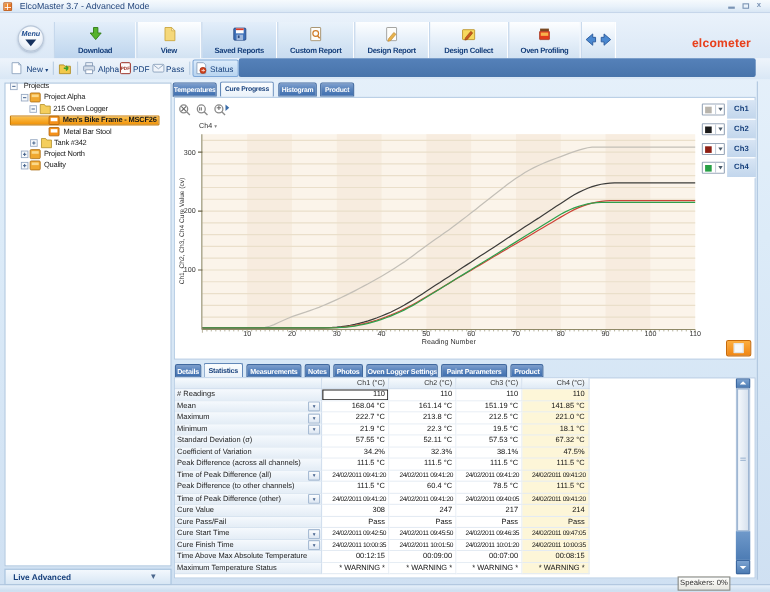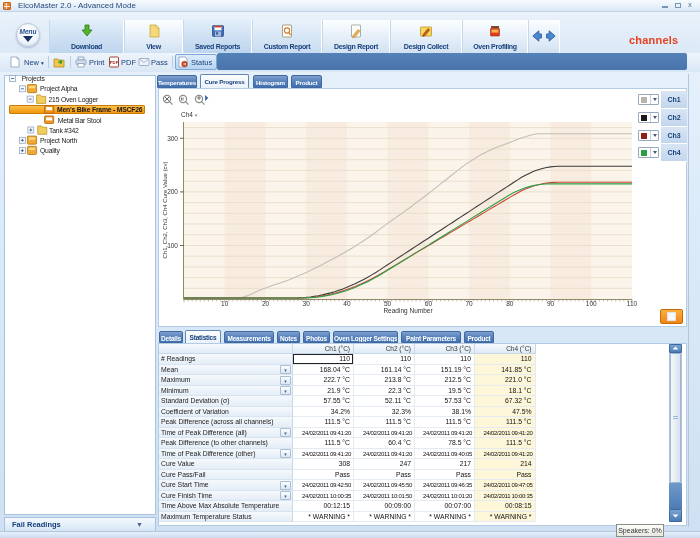--- a/index.html
+++ b/index.html
@@ -6,21 +6,21 @@
 html,body { width:700px; height:538px; overflow:hidden; }
 body { font-family:"Liberation Sans", sans-serif; position:relative;
   background:linear-gradient(180deg,#e9f2fb 0%,#dcebf8 40%,#cfe0f2 100%); }
 .abs { position:absolute; }
 </style>
 </head>
 <body>
 
 <div class="abs" style="left:0;top:0;width:700px;height:12px;background:linear-gradient(180deg,#f6fafd 0%,#e8f1fa 55%,#d8e6f4 100%);border-bottom:1px solid #c3d3e8;"></div>
 <div class="abs" style="left:3px;top:2px;width:8px;height:8px;background:linear-gradient(0deg, rgba(255,255,255,0) 0, rgba(255,255,255,0) 2px, rgba(255,255,255,.85) 2px, rgba(255,255,255,.85) 3px, rgba(255,255,255,0) 3px),linear-gradient(90deg, rgba(255,255,255,0) 0, rgba(255,255,255,0) 2.5px, rgba(255,255,255,.85) 2.5px, rgba(255,255,255,.85) 3.5px, rgba(255,255,255,0) 3.5px),linear-gradient(135deg,#f59d3b,#e2661d);border:1px solid #c4682a;border-radius:1px;"></div>
-<div class="abs" style="left:18px;top:1px;font-size:8px;color:#25477c;">ElcoMaster 2.0 - Advanced Mode</div>
+<div class="abs" style="left:18px;top:1px;font-size:8px;color:#25477c;">ElcoMaster 3.7 - Advanced Mode</div>
 
 <div class="abs" style="left:662px;top:6px;width:6px;height:2px;background:#7b94b5;"></div>
 <div class="abs" style="left:675px;top:3px;width:6px;height:5px;border:1.5px solid #7b94b5;"></div>
 <div class="abs" style="left:688px;top:2px;font-size:7px;color:#7b94b5;font-weight:bold;line-height:6px;">x</div>
 
 <div class="abs" id="ribbon" style="left:0;top:12px;width:700px;height:41px;background:linear-gradient(180deg,#eaf2fb,#dbe8f6);"></div>
 
 <div class="abs" style="left:16px;top:23px;width:24px;height:24px;border-radius:50%;background:radial-gradient(circle at 50% 35%,#ffffff 0%,#f2f6fb 55%,#ccd9e8 100%);border:1px solid #b8c6d8;box-shadow:0 1px 2px rgba(120,140,170,.5);"></div>
 <div class="abs" style="left:16px;top:28px;width:24px;text-align:center;font-size:6.5px;font-weight:bold;color:#1d4b8f;font-style:italic;">Menu</div>
 <div class="abs" style="left:23px;top:36px;width:0;height:0;border-left:5px solid transparent;border-right:5px solid transparent;border-top:6px solid #17325e;"></div>
@@ -85,21 +85,21 @@
   <div class="cap">Oven Profiling</div>
 </div>
 <div class="rtab" style="left:528px;width:32px;">
   <svg class="ico" viewBox="0 0 14 8" style="width:24px;height:14px;top:9px;">
         <path d="M0.5 4 l3.5-3 v1.8 h1.5 v2.4 h-1.5 v1.8 z" fill="#4a88d0" stroke="#2b5a9c" stroke-width="0.5"></path>
         <path d="M13.5 4 l-3.5-3 v1.8 h-1.5 v2.4 h1.5 v1.8 z" fill="#4a88d0" stroke="#2b5a9c" stroke-width="0.5"></path>
       </svg>
 </div>
 </div>
 
-<div class="abs" style="left:629px;top:34px;font-size:11px;font-weight:bold;color:#e8401c;letter-spacing:0.2px;">channels</div>
+<div class="abs" style="left:629px;top:34px;font-size:11px;font-weight:bold;color:#e8401c;letter-spacing:0.2px;">elcometer</div>
 
 <div class="abs" style="left:0;top:53px;width:700px;height:19px;background:linear-gradient(180deg,#eef4fb,#d9e7f5);"></div>
 <div class="abs" style="left:217px;top:53px;width:470px;height:17px;background:linear-gradient(180deg,#5581b9,#4874ab);border-radius:2px;"></div>
 <div id="toolbar">
 <style>
 .tbtxt { position:absolute; top:58px; font-size:7.5px; color:#17407c; }
 .tico { position:absolute; top:56px; width:12px; height:12px; }
 .tsep { position:absolute; top:56px; width:1px; height:12px; background:#b9cce2; }
 </style>
 <svg class="tico" style="left:9px;" viewBox="0 0 12 12">
@@ -111,21 +111,21 @@
 <svg class="tico" style="left:53px;" viewBox="0 0 12 12">
       <path d="M1 3 h4 l1 1.2 h5 v6.8 h-10 z" fill="#f2c94c" stroke="#b08c24" stroke-width="0.8"></path>
       <path d="M5 6 h4 m0 0 l-2-2 m2 2 l-2 2" stroke="#3ca028" stroke-width="1.4" fill="none"></path>
     </svg>
 <div class="tsep" style="left:70px;"></div>
 <svg class="tico" style="left:75px;" viewBox="0 0 12 12">
       <rect x="3" y="1" width="6" height="3" fill="#e8eef6" stroke="#7c92b0" stroke-width="0.7"></rect>
       <rect x="1" y="4" width="10" height="4.5" rx="0.8" fill="#d4dde9" stroke="#7c92b0" stroke-width="0.7"></rect>
       <rect x="3" y="7.5" width="6" height="3.5" fill="#ffffff" stroke="#7c92b0" stroke-width="0.7"></rect>
     </svg>
-<div class="tbtxt" style="left:89px;">Print</div>
+<div class="tbtxt" style="left:89px;">Alpha</div>
 <svg class="tico" style="left:108px;" viewBox="0 0 12 12">
       <rect x="1.5" y="1" width="9" height="10" rx="1" fill="#fdfdfd" stroke="#9a2c20" stroke-width="0.9"></rect>
       <text x="6" y="7.8" font-size="4.2" font-weight="bold" fill="#9a2c20" text-anchor="middle" font-family="Liberation Sans">PDF</text>
     </svg>
 <div class="tbtxt" style="left:121px;">PDF</div>
 <svg class="tico" style="left:138px;" viewBox="0 0 12 12">
       <rect x="1" y="2.5" width="10" height="7" rx="1" fill="#f0f4fa" stroke="#8aa0bc" stroke-width="0.8"></rect>
       <path d="M1.5 3 l4.5 3.5 4.5-3.5" fill="none" stroke="#8aa0bc" stroke-width="0.8"></path>
     </svg>
 <div class="tbtxt" style="left:151px;">Pass</div>
@@ -185,21 +185,21 @@
 <div class="trow" style="left:48.5px;top:95.6px;">215 Oven Logger</div>
 <div class="abs" style="left:8.7px;top:105.4px;width:136px;height:9px;background:linear-gradient(180deg,#fbc14e,#f2940a);border:1px solid #c87d08;border-radius:1px;"></div>
 <div class="trow" style="left:57px;top:106.2px;font-weight:bold;">Men's Bike Frame - MSCF26</div>
 <div class="trow" style="left:57.8px;top:116.5px;">Metal Bar Stool</div>
 <div class="trow" style="left:49.1px;top:126.8px;">Tank #342</div>
 <div class="trow" style="left:40px;top:137.1px;">Project North</div>
 <div class="trow" style="left:40px;top:147.4px;">Quality</div>
 </div>
 
 <div class="abs" style="left:4px;top:517px;width:152px;height:15px;background:linear-gradient(180deg,#f3f8fd,#d7e6f4);border:1px solid #a9c3de;"></div>
-<div class="abs" style="left:12px;top:520px;font-size:7.5px;font-weight:bold;color:#17407c;">Fail Readings</div>
+<div class="abs" style="left:12px;top:520px;font-size:7.5px;font-weight:bold;color:#17407c;">Live Advanced</div>
 <div class="abs" style="left:136px;top:521px;font-size:7px;color:#4a668c;">▼</div>
 
 <div id="charttabs">
 <style>
 .ctab { position:absolute; height:14px; border-radius:2px 2px 0 0; font-size:6.2px; font-weight:bold; text-align:center; line-height:14px; letter-spacing:-0.2px; white-space:nowrap; overflow:hidden; }
 .ctab.on { background:linear-gradient(180deg,#fbfdfe,#eaf2fa); border:1px solid #6288b8; border-bottom:none; color:#17407c; }
 .ctab.off { background:linear-gradient(180deg,#7e9fce 0%,#5a84bc 45%,#4070b0 100%); border:1px solid #41699f; color:#ffffff; height:13px; }
 </style>
 <div class="ctab off" style="left:157px;top:75px;width:40px;">Temperatures</div>
 <div class="ctab on" style="left:200px;top:74px;width:49px;">Cure Progress</div>

